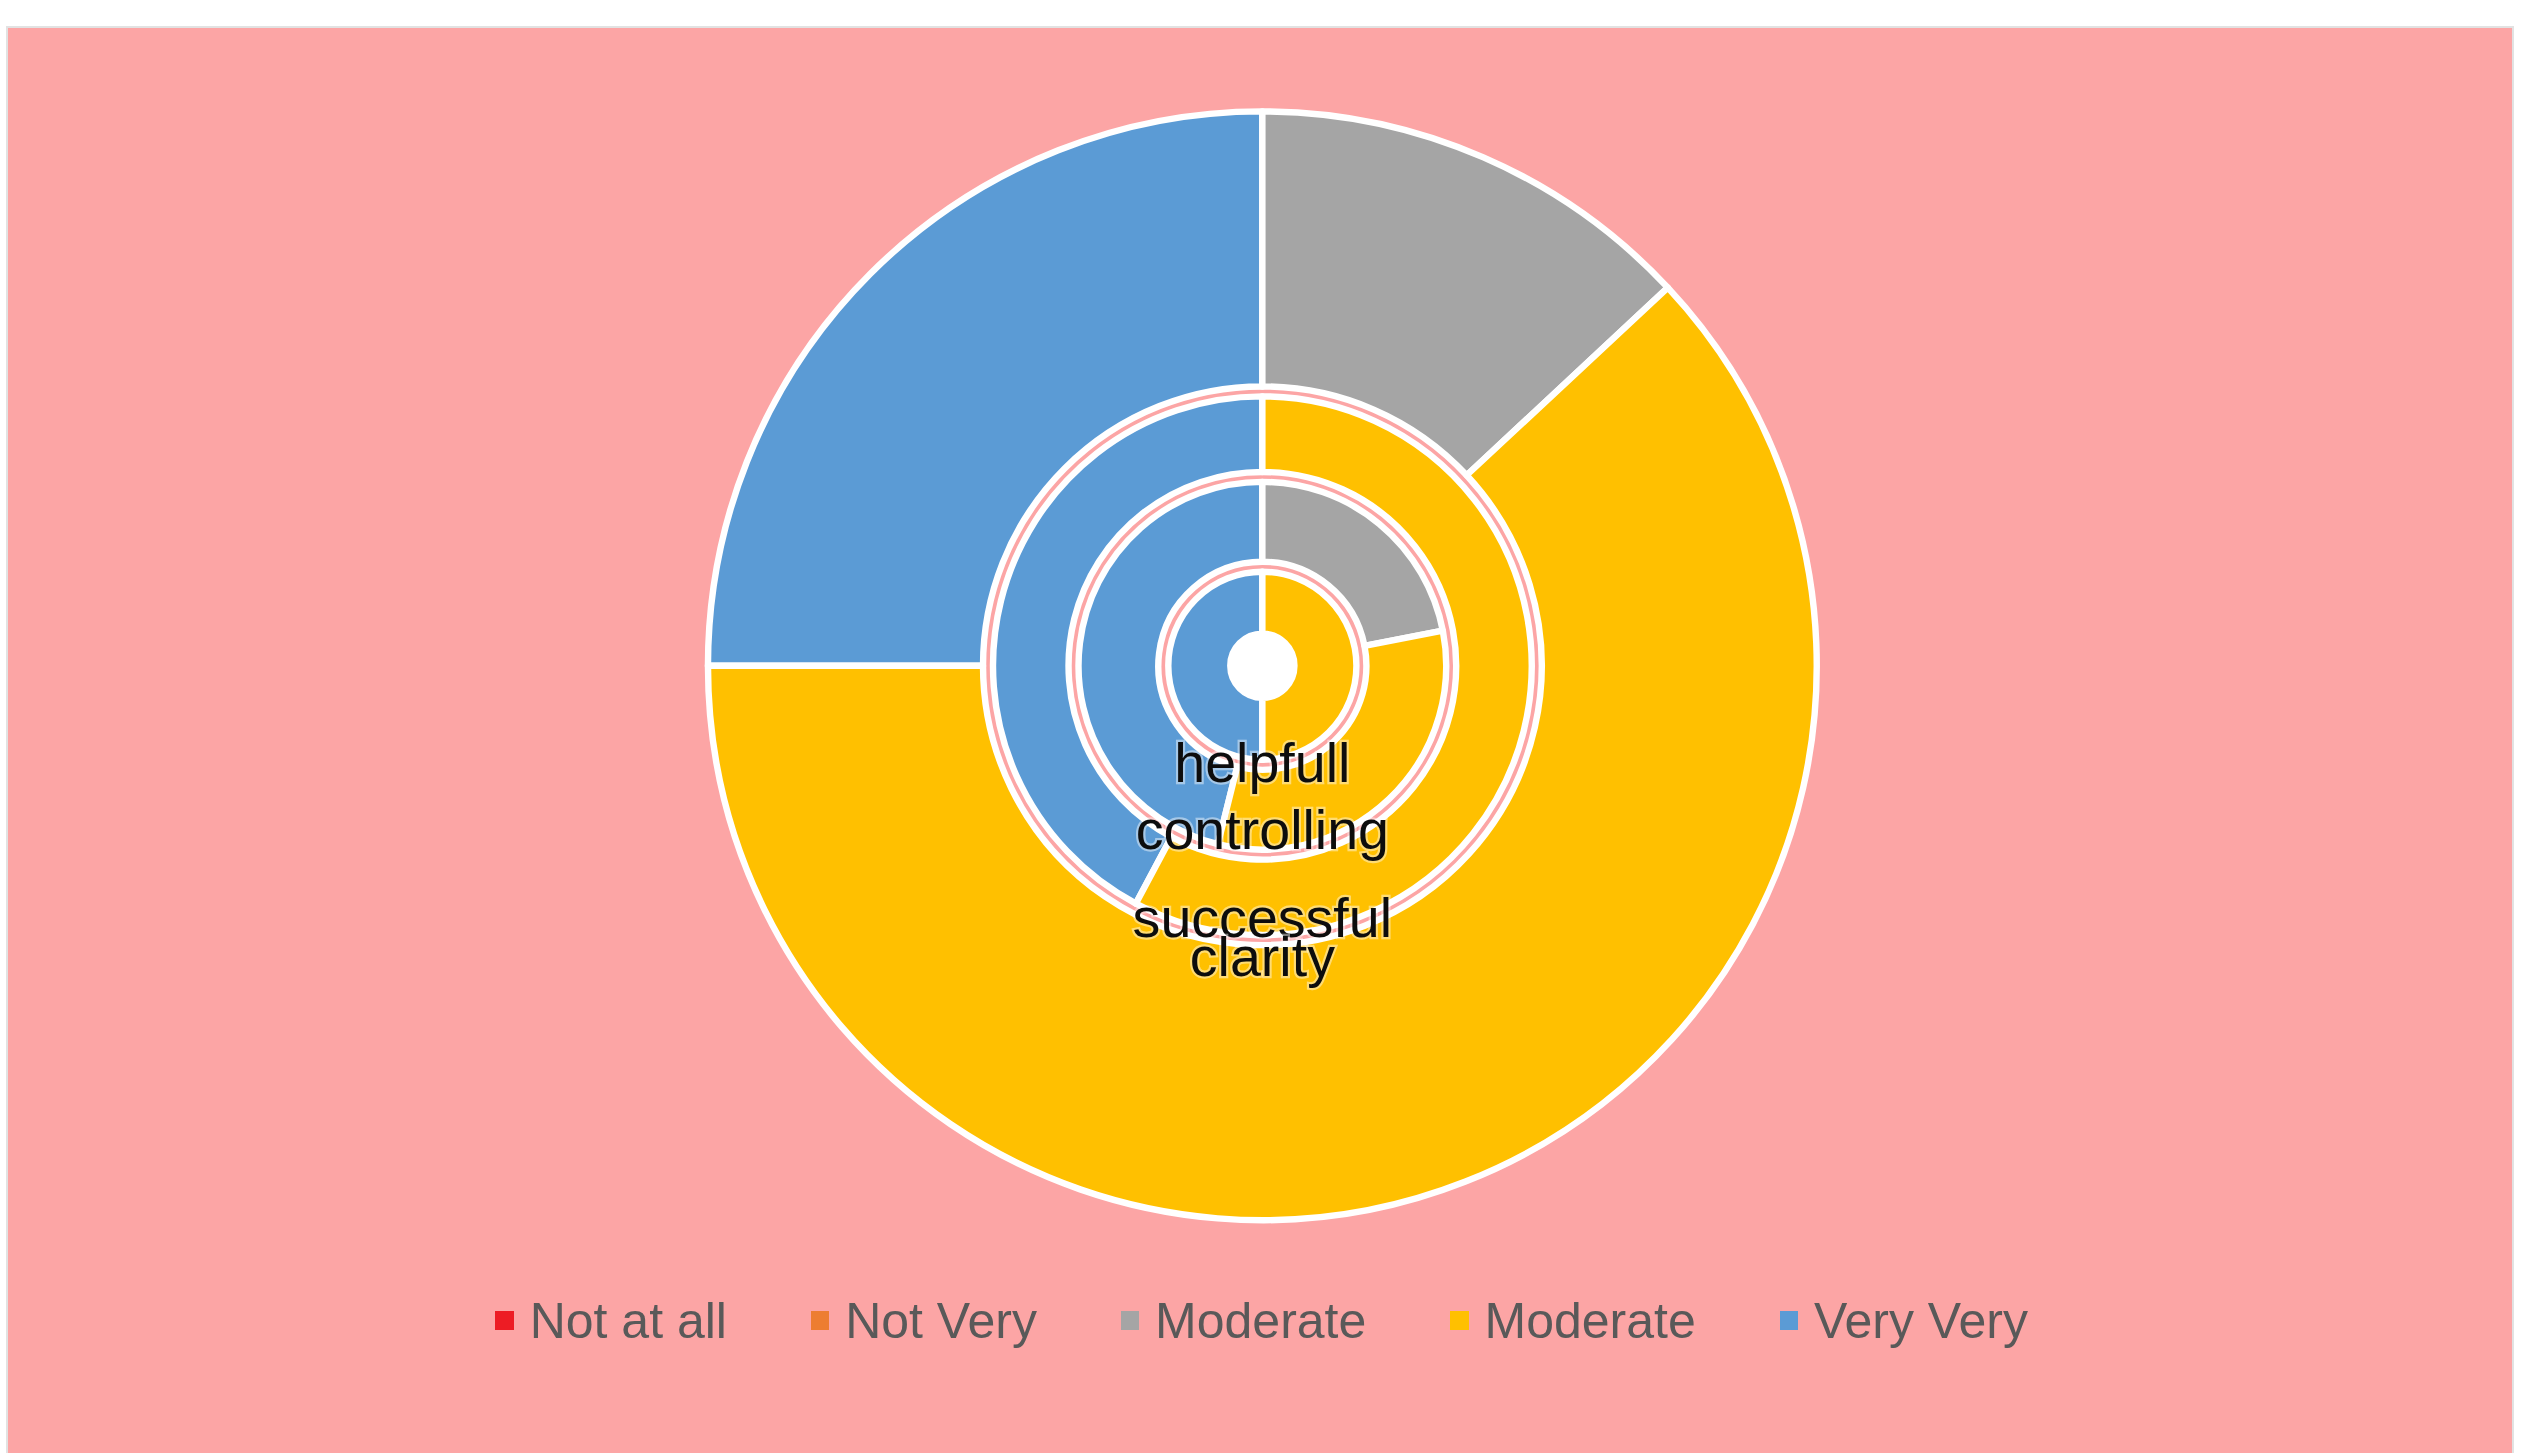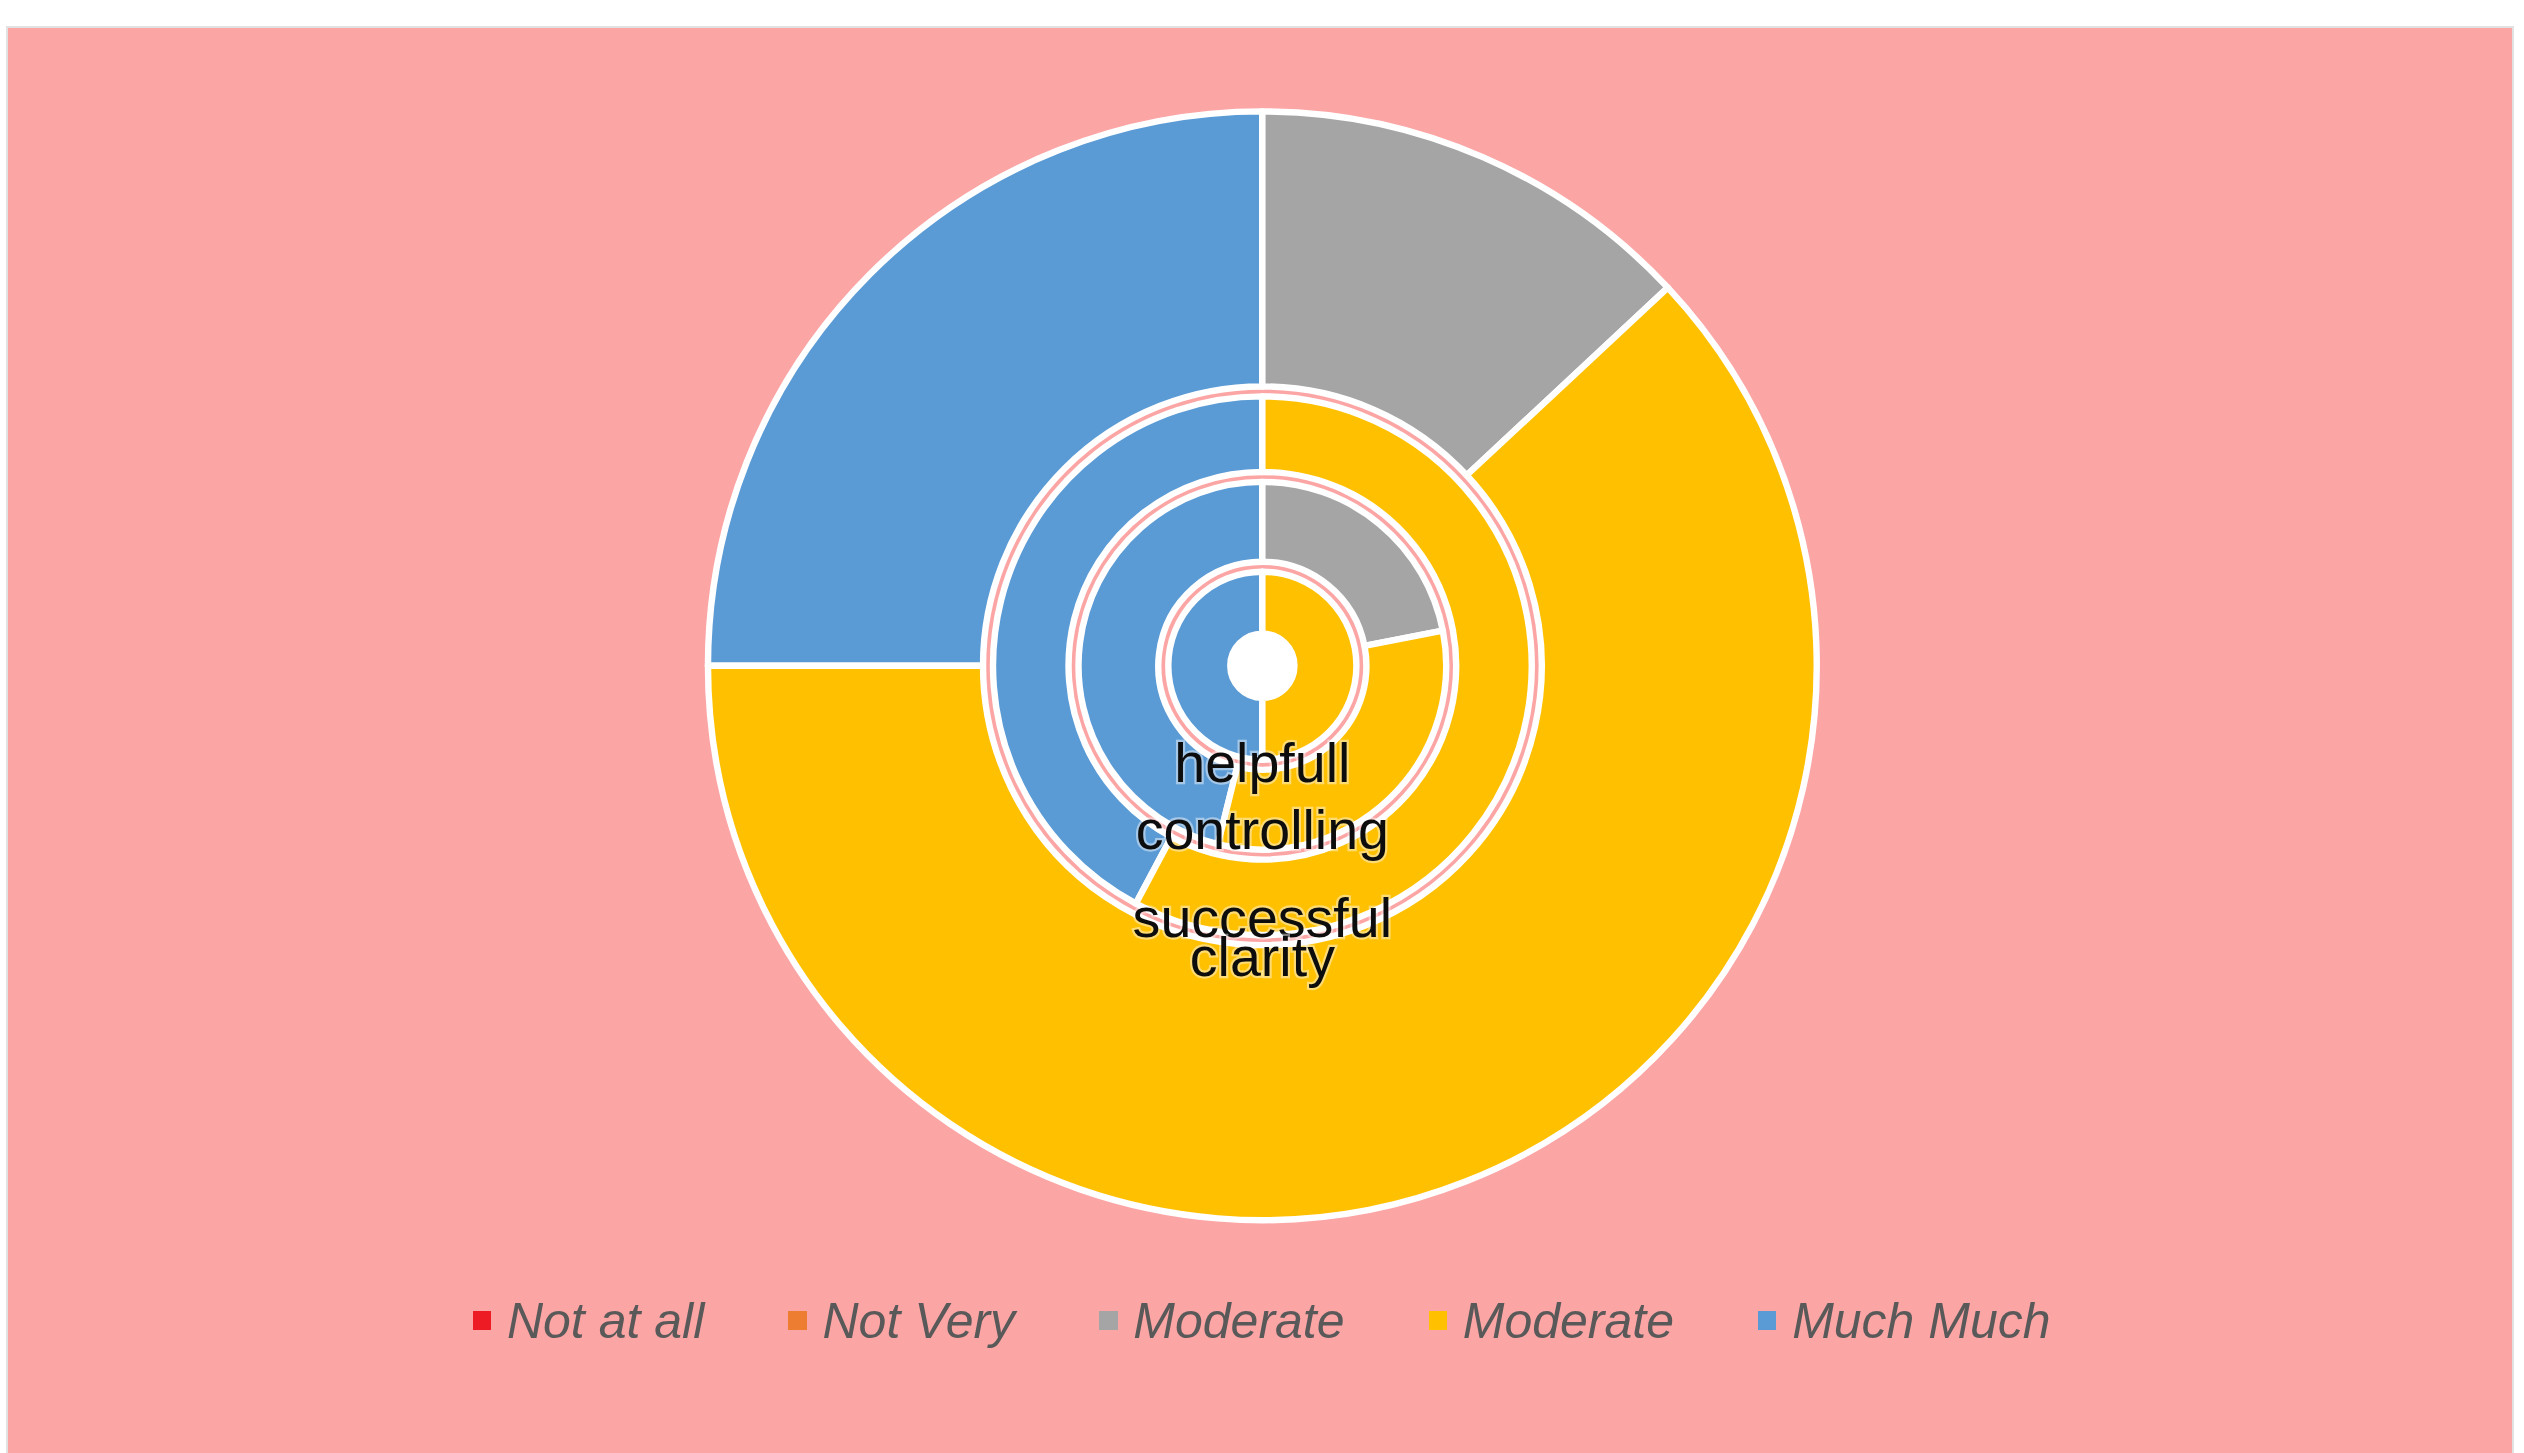--- a/index.html
+++ b/index.html
@@ -50,21 +50,20 @@
     width:18.5px;height:18.5px;
     display:block;
     flex:0 0 auto;
   }
   .legend-text{
     font-family:"Liberation Sans", sans-serif;
     font-size:50px;
     color:#595959;
     white-space:nowrap;
     line-height:1;
-    font-style:italic;
   }
 </style>
 </head>
 <body>
 
 <div id="frame">
 
   <div id="plot">
     <svg id="chart-svg" width="2508" height="1438" viewBox="0 0 3519 2018" xmlns="http://www.w3.org/2000/svg">
         <g>
@@ -105,18 +104,18 @@
       <div class="legend-item">
         <span class="legend-swatch" style="background: rgb(165, 165, 165);"></span>
         <span class="legend-text">Moderate</span>
       </div>
       <div class="legend-item">
         <span class="legend-swatch" style="background: rgb(255, 192, 0);"></span>
         <span class="legend-text">Moderate</span>
       </div>
       <div class="legend-item">
         <span class="legend-swatch" style="background: rgb(91, 155, 213);"></span>
-        <span class="legend-text">Much Much</span>
+        <span class="legend-text">Very Very</span>
       </div>
     </div>
 
 </div>
 
 
 </body></html>

